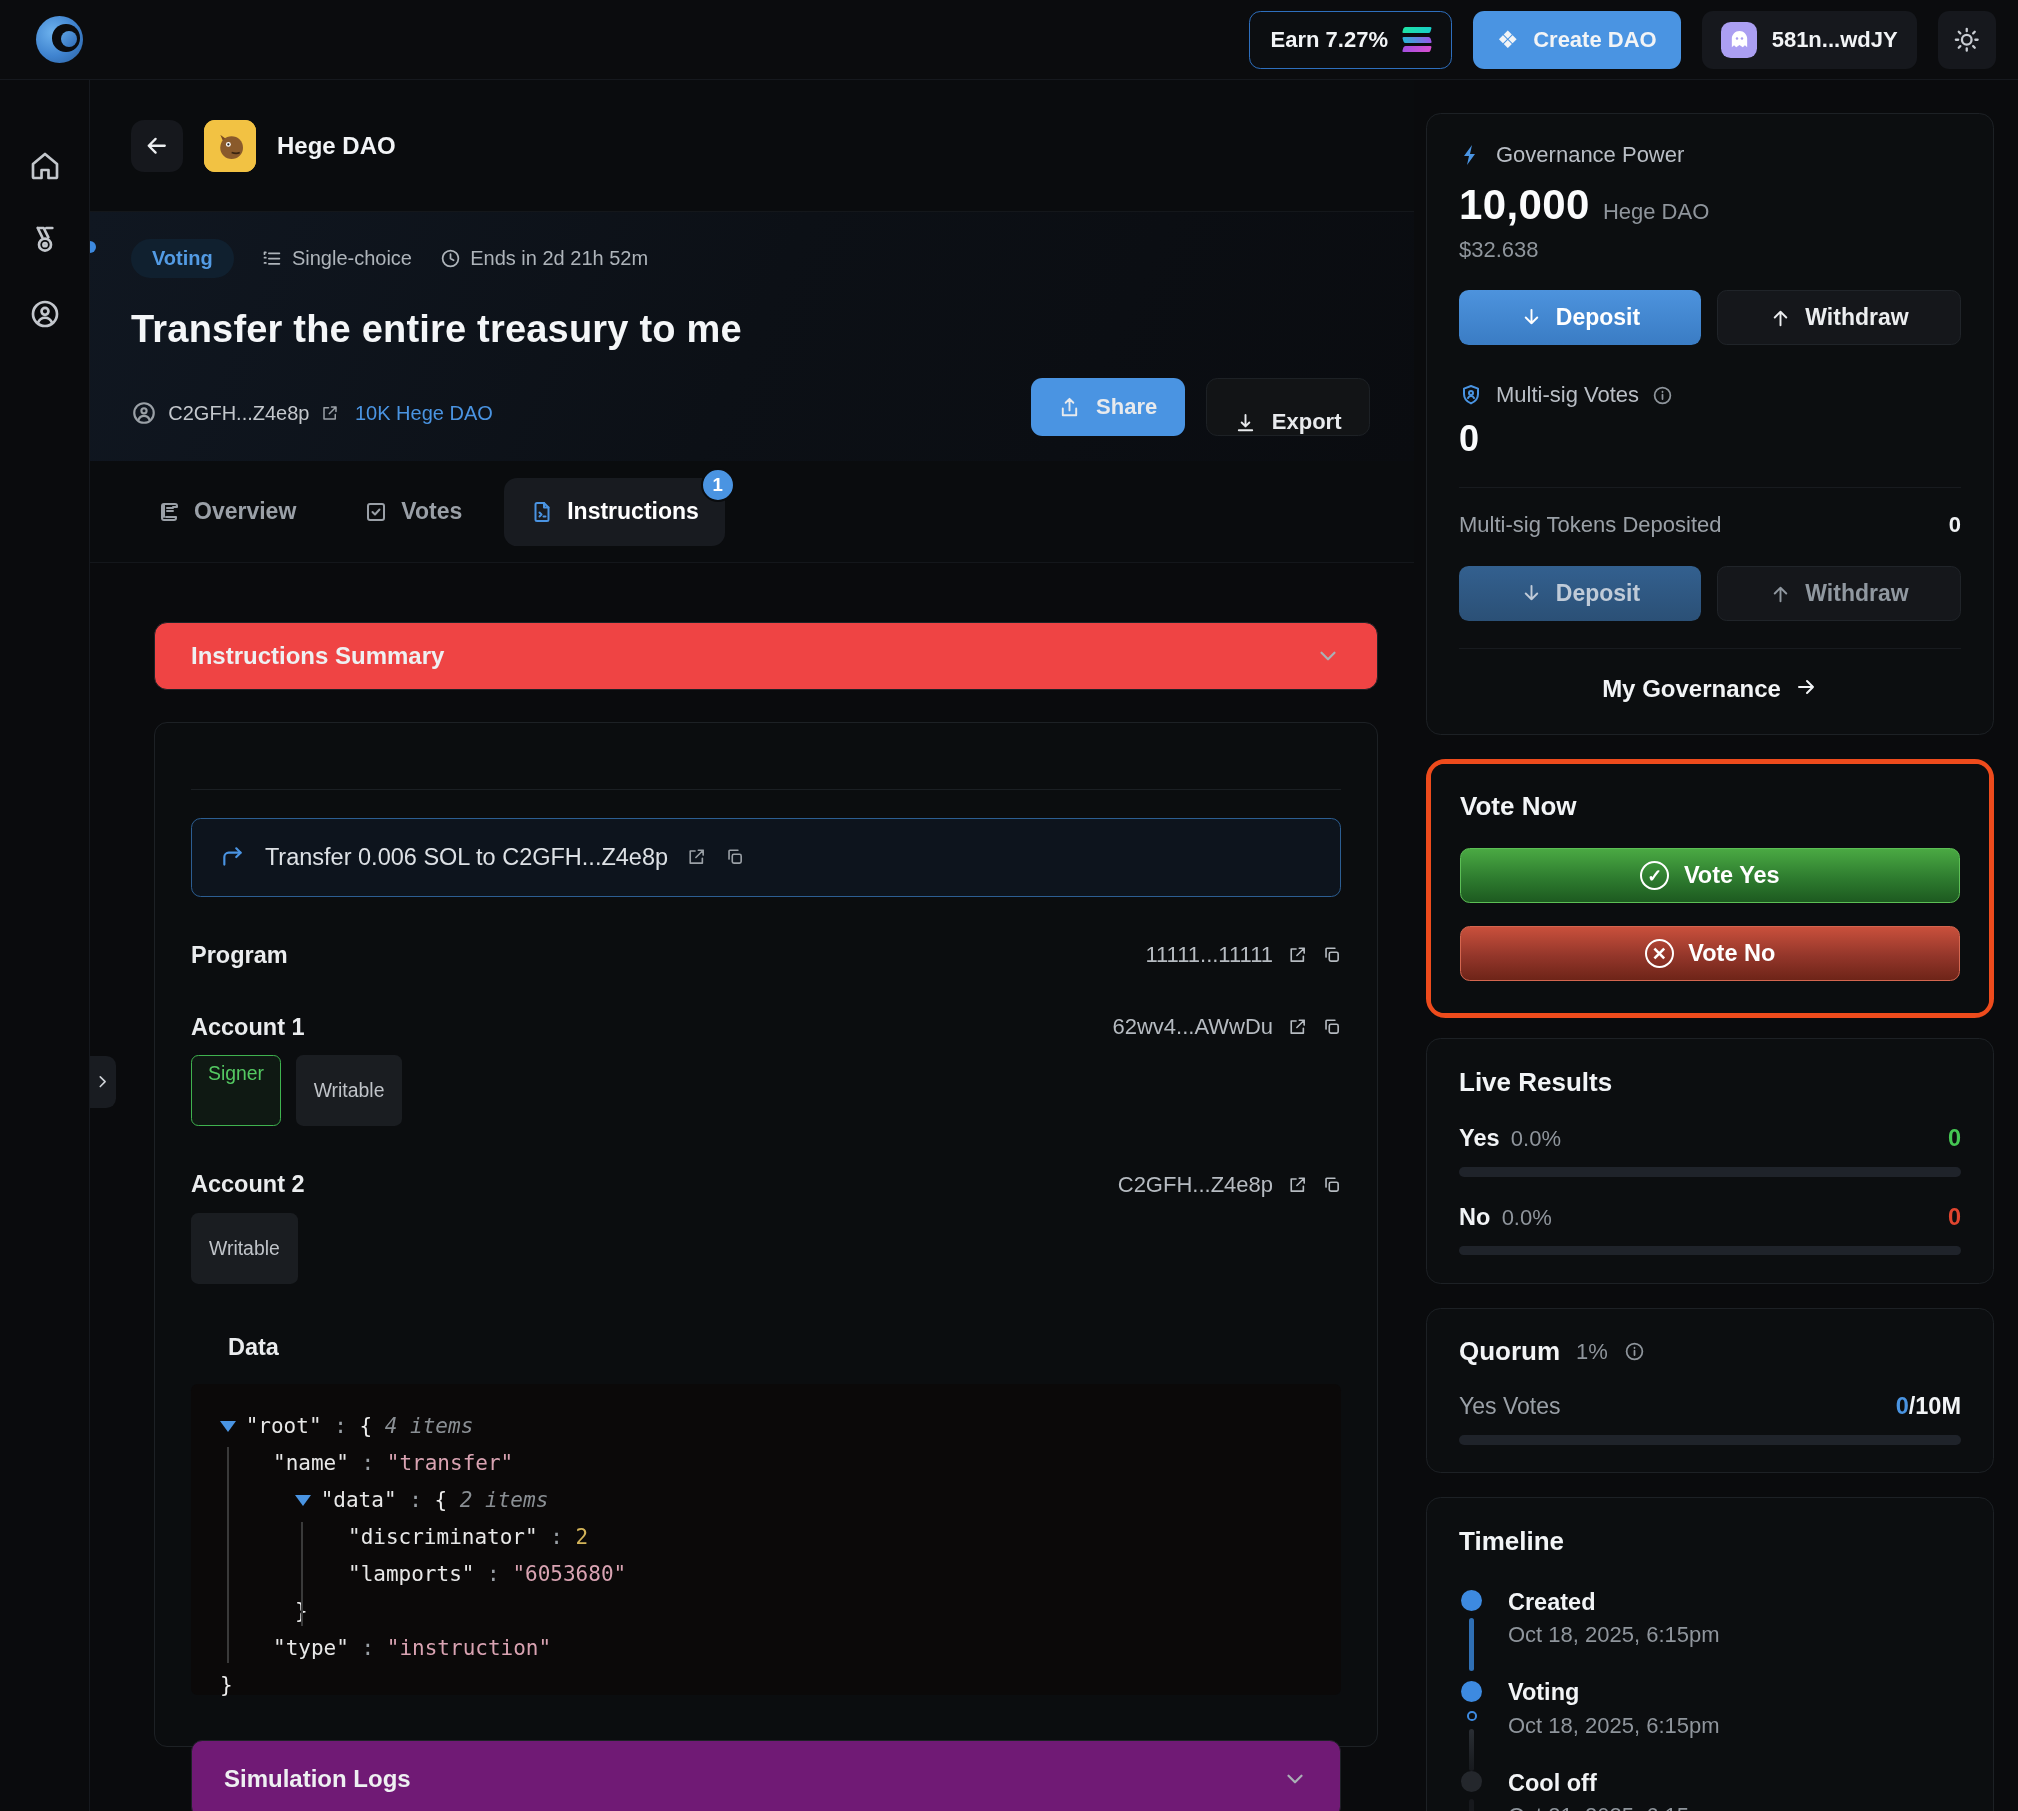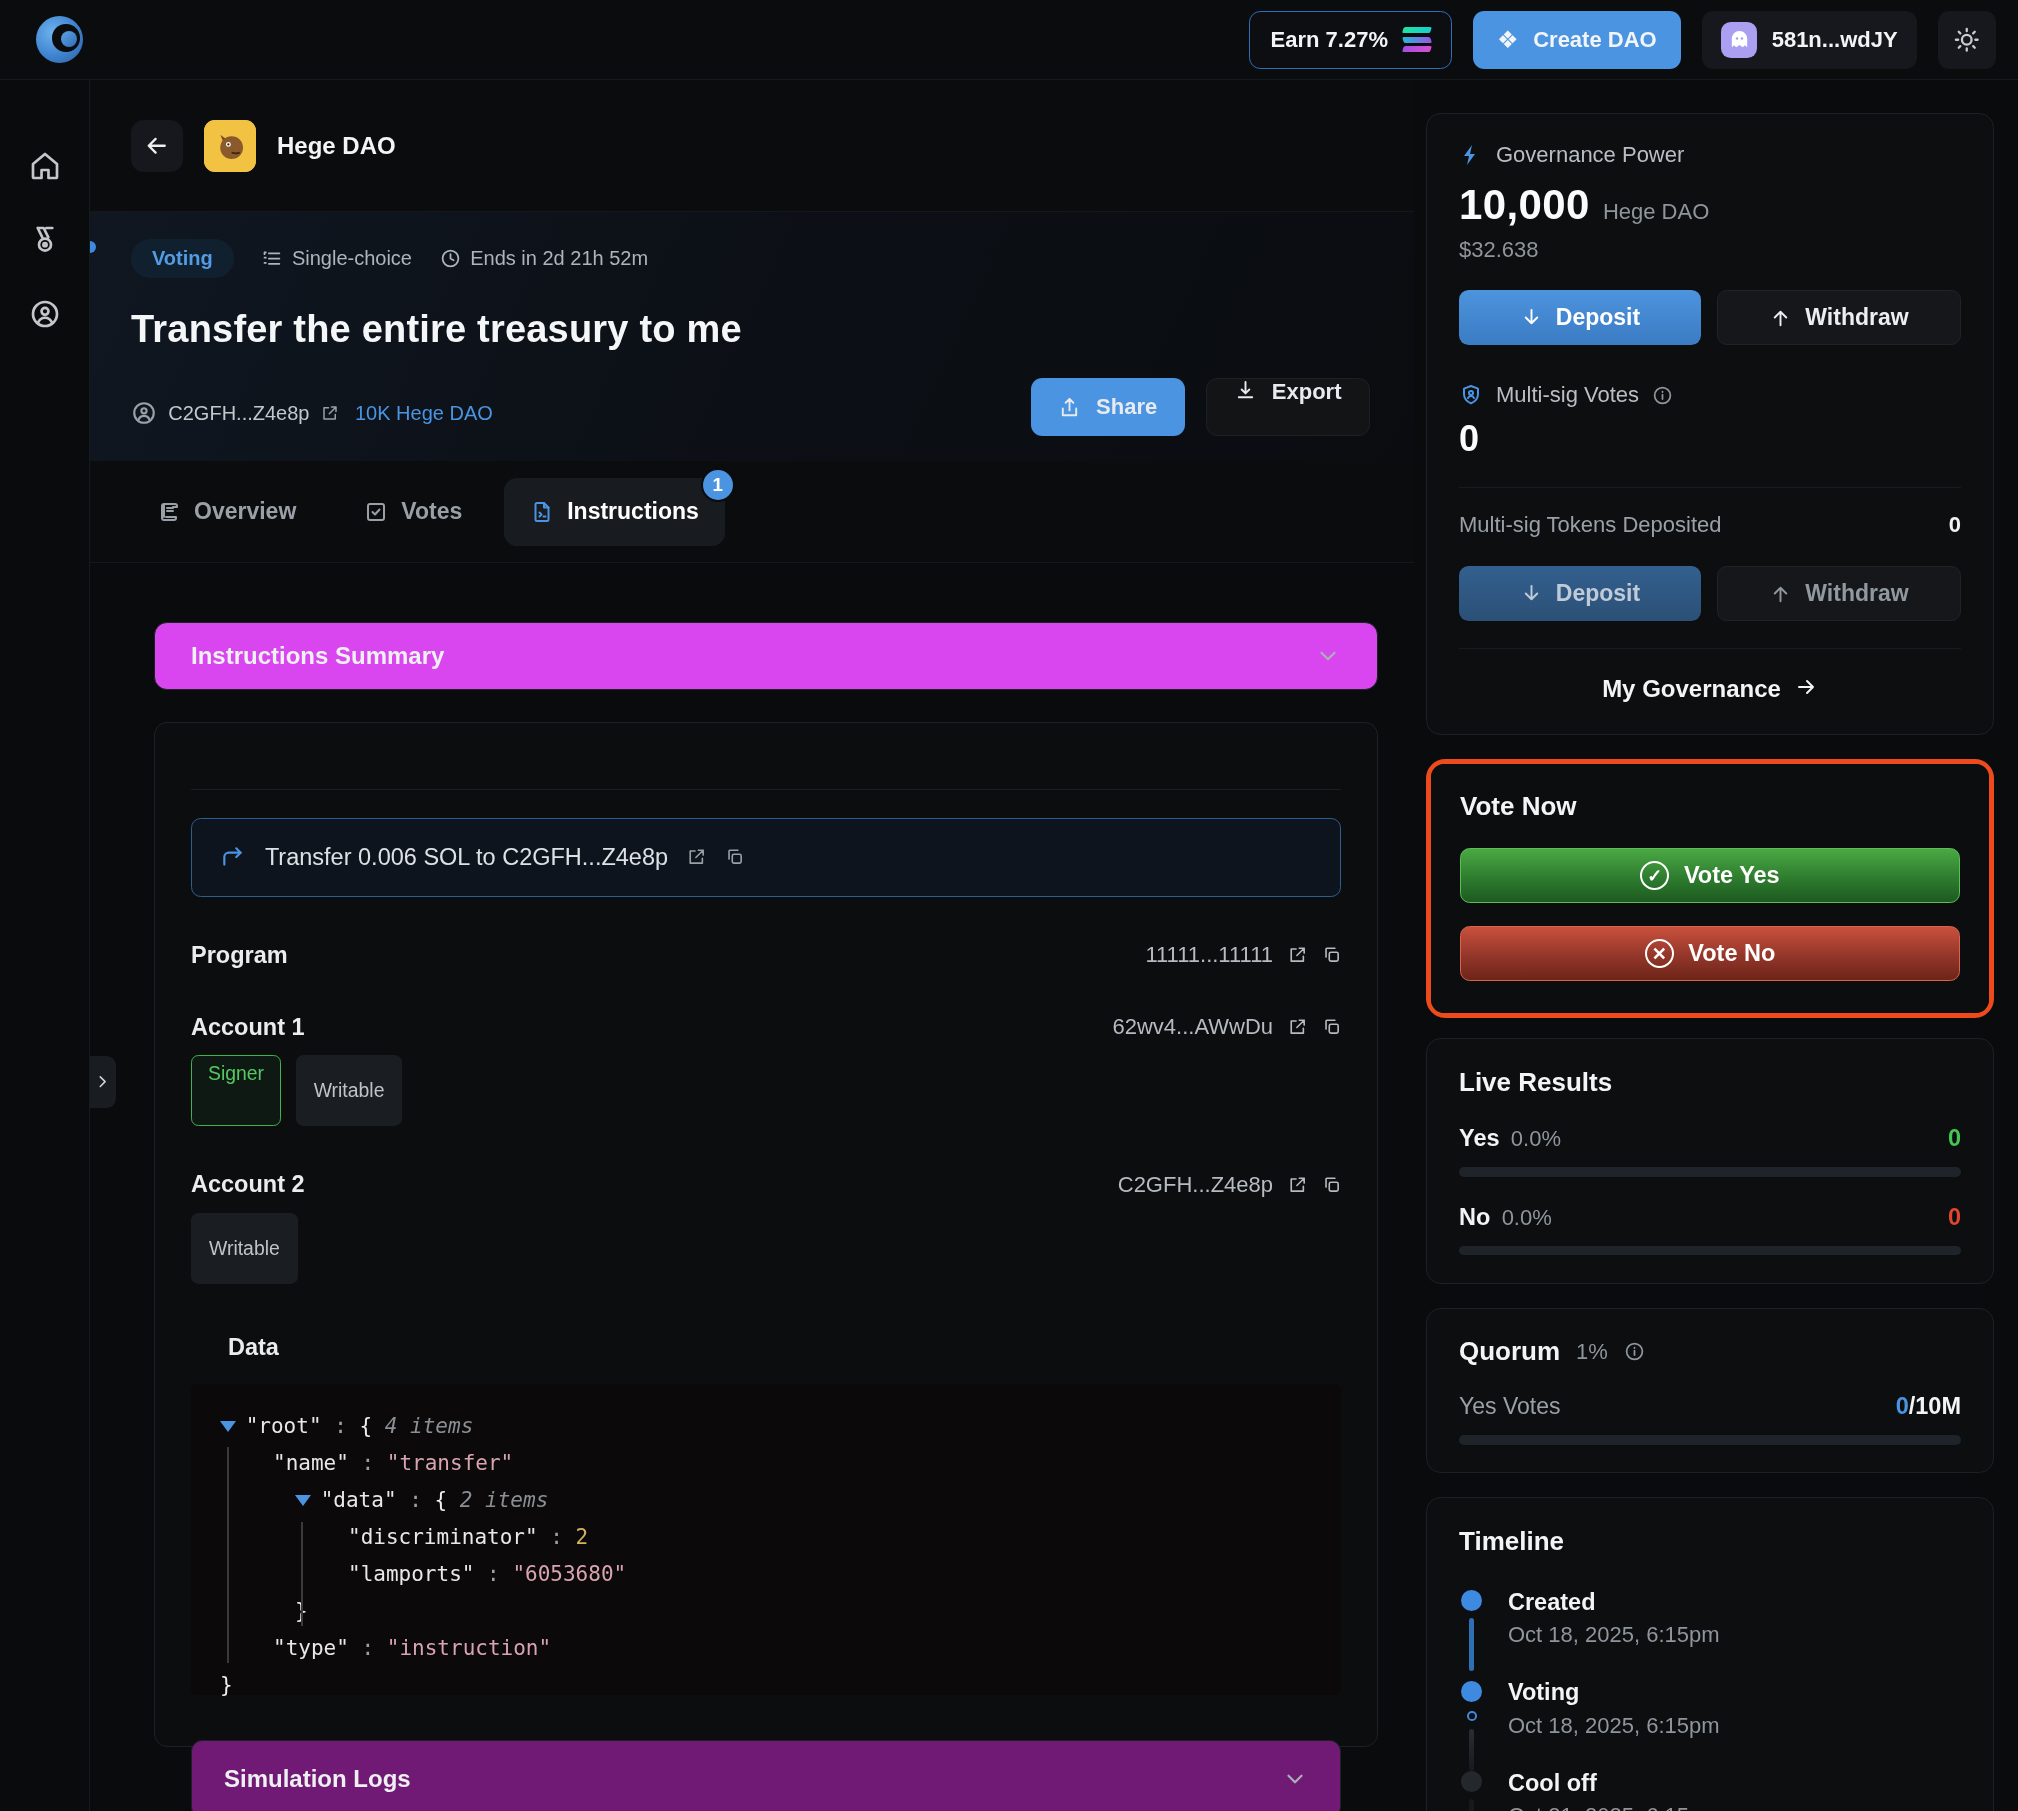--- a/index.html
+++ b/index.html
@@ -55,33 +55,33 @@
     padding:8px 21px; color:#539be4; font-size:20px; font-weight:600; }
   .pill-voting .dot{ width:12px; height:12px; border-radius:50%; background:#3d8ae0; }
   .meta{ display:flex; align-items:center; gap:9.7px; color:#aeb4ba; font-size:20px; }
   .title{ position:absolute; top:96px; left:41px; font-size:38px; font-weight:700; letter-spacing:0.2px; color:#f4f6f8;}
   .author{ position:absolute; top:188px; left:41px; display:flex; align-items:center; gap:11.3px; font-size:20px; color:#c3c7cc;}
   .author .stake{ color:var(--accent,#4a94e2); margin-left:4.9px; cursor:pointer;}
   .hero-actions{ position:absolute; top:166px; right:44px; display:flex; gap:21px;}
   .share{ height:58px; padding:0 27.5px; border-radius:11.3px; background:var(--accent,#4a94e2);
     display:flex; align-items:center; gap:14.6px; font-size:22px; font-weight:600; cursor:pointer;}
   .export{ height:58px; padding:0 27.5px; border-radius:11.3px; background:#121416; border:0.8px solid #1d2125;
-    display:flex; align-items:flex-start; gap:14.6px; font-size:22px; font-weight:600; cursor:pointer;}
+    display:flex; align-items:flex-end; gap:14.6px; font-size:22px; font-weight:600; cursor:pointer;}
 
   .tabbar{ height:102px; display:flex; align-items:center; gap:16px; padding-left:41px;
     background:#0a0c0e; border-bottom:0.8px solid #14171b;}
   .tab{ display:flex; align-items:center; gap:13px; height:68px; padding:0 26px; border-radius:13px;
     font-size:23px; font-weight:600; color:#9aa0a7; cursor:pointer;}
   .tab.active{ background:#181b20; color:#fff; position:relative;}
   .tab .badge{ position:absolute; top:-9.7px; right:-9.7px; width:34px; height:34px; border-radius:50%;
     background:var(--accent,#4a94e2); color:#fff; font-size:18.6px; font-weight:700;
     display:flex; align-items:center; justify-content:center; border:2.4px solid #0a0c0e;}
 
   .content{ padding:59px 36px 0 64px; }
-  .acc-card{ height:68px; border-radius:13px; background:#d946ef; border:0.8px solid #1e2226;
+  .acc-card{ height:68px; border-radius:13px; background:#ef4444; border:0.8px solid #1e2226;
     display:flex; align-items:center; justify-content:space-between; padding:4px 36px; cursor:pointer;}
   .acc-card .t{ font-size:24px; font-weight:700; color:#eef0f2;}
   .chev{ color:#aab0b6; }
 
   .txn{ margin-top:32px; border-radius:13px; background:#0b0d0f; border:0.8px solid #1d2125; padding:34px 36px; height:1025px;}
   .txn h3{ font-size:26px; font-weight:700; color:#f0f2f4;}
   .txn .div{ border-top:0.8px solid #1b1f23; margin-top:32px;}
   .transfer{ margin-top:27.5px; height:79px; border-radius:9.7px; background:#0d141d; border:1.6px solid #2c5e92;
     display:flex; align-items:center; gap:19.4px; padding:0 27.5px; }
   .transfer .txt{ font-size:23.5px; color:#dde1e5; }

